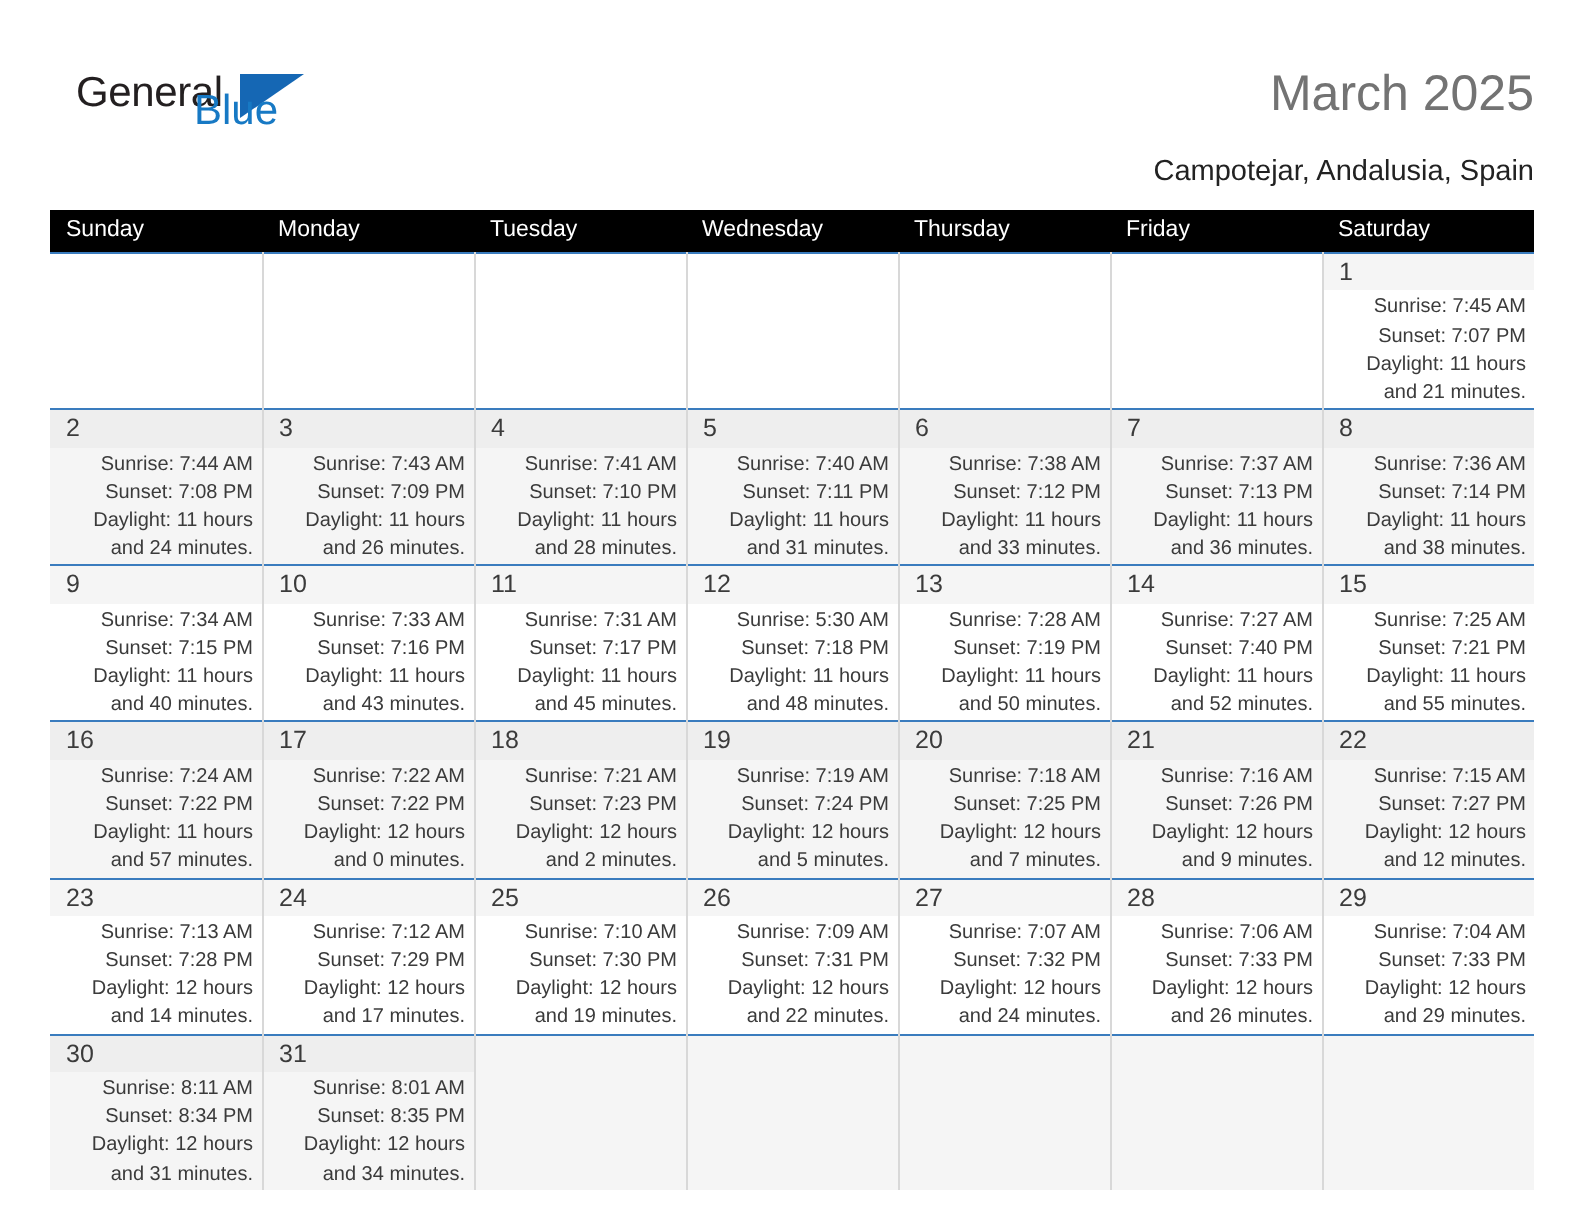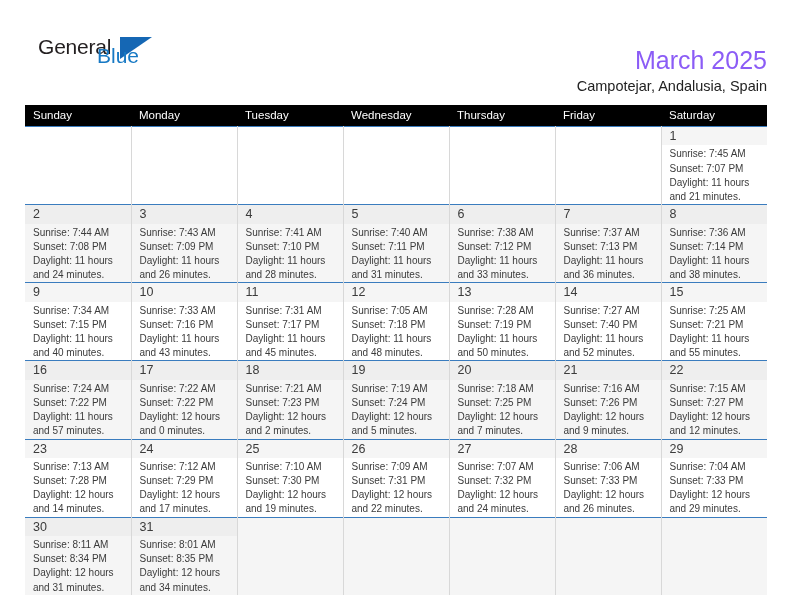--- a/index.html
+++ b/index.html
@@ -55,23 +55,23 @@
     position: absolute;
     left: 59px;
     top: 9px;
     font-size: 21px;
     color: #1779c4;
     line-height: 1;
   }
   .title {
     position: absolute;
     right: 0;
-    top: 17px;
+    top: 4px;
     font-size: 25px;
-    color: #8b5cf6;
+    color: #737373;
     text-align: center;
     line-height: 1.25;
     white-space: nowrap;
   }
   .subtitle {
     position: absolute;
     right: 0;
     top: 50px;
     font-size: 14.5px;
     color: #222222;
@@ -119,20 +119,21 @@
     line-height: 1.15;
     background: #f5f5f5;
   }
   tr.alt .daynum { background: #eeeeee; }
   .info {
     display: block;
     font-size: 10px;
     color: #3b3b3b;
     padding: 2px 4px 0 8px;
     line-height: 1.42;
+    text-align: right;
   }
   .info span { display: block; white-space: nowrap; }
   td.empty .daynum { background: transparent; }
 </style>
 </head>
 <body>
 
 <div class="page">
 
   <div class="header">
@@ -315,21 +316,21 @@
             <span class="info">
               <span>Sunrise: 7:31 AM</span>
               <span>Sunset: 7:17 PM</span>
               <span>Daylight: 11 hours</span>
               <span>and 45 minutes.</span>
             </span>
           </td>
         <td>
             <span class="daynum">12</span>
             <span class="info">
-              <span>Sunrise: 7:05 AM</span>
+              <span>Sunrise: 5:30 AM</span>
               <span>Sunset: 7:18 PM</span>
               <span>Daylight: 11 hours</span>
               <span>and 48 minutes.</span>
             </span>
           </td>
         <td>
             <span class="daynum">13</span>
             <span class="info">
               <span>Sunrise: 7:28 AM</span>
               <span>Sunset: 7:19 PM</span>

